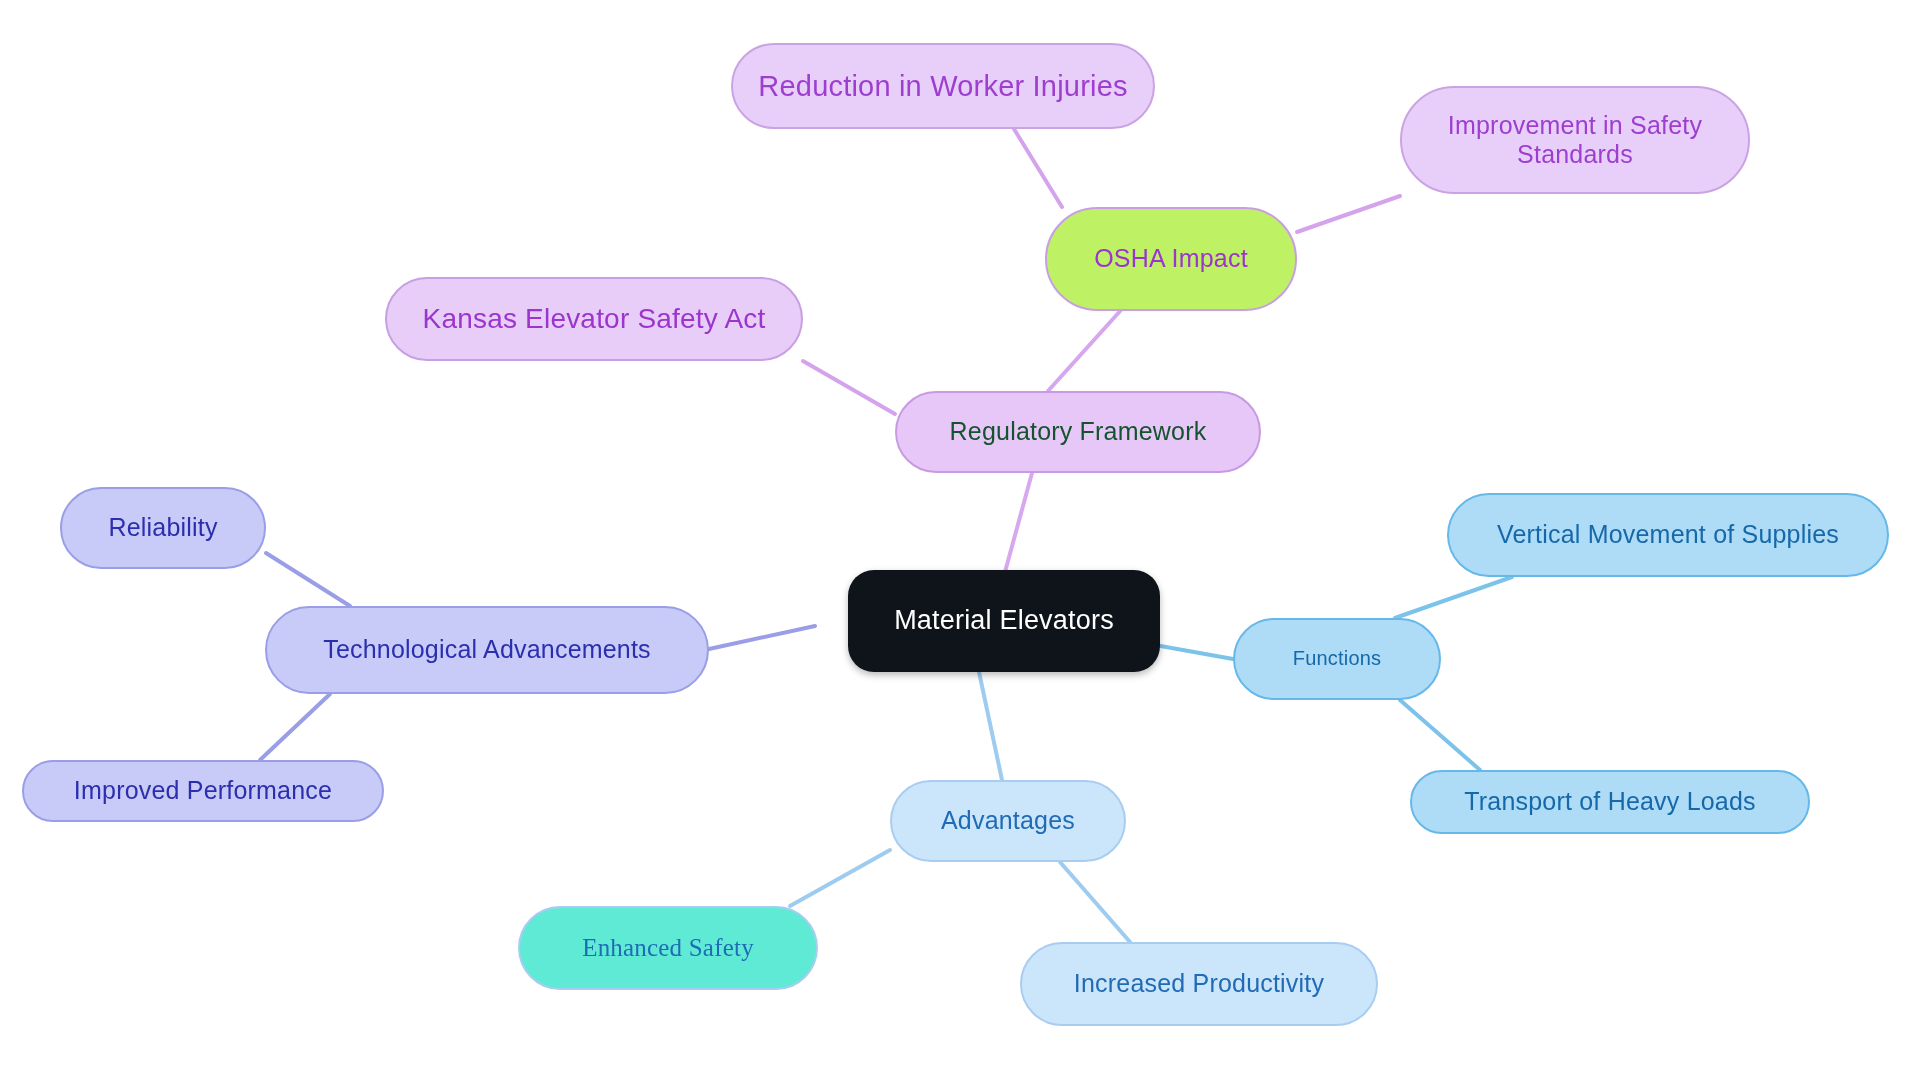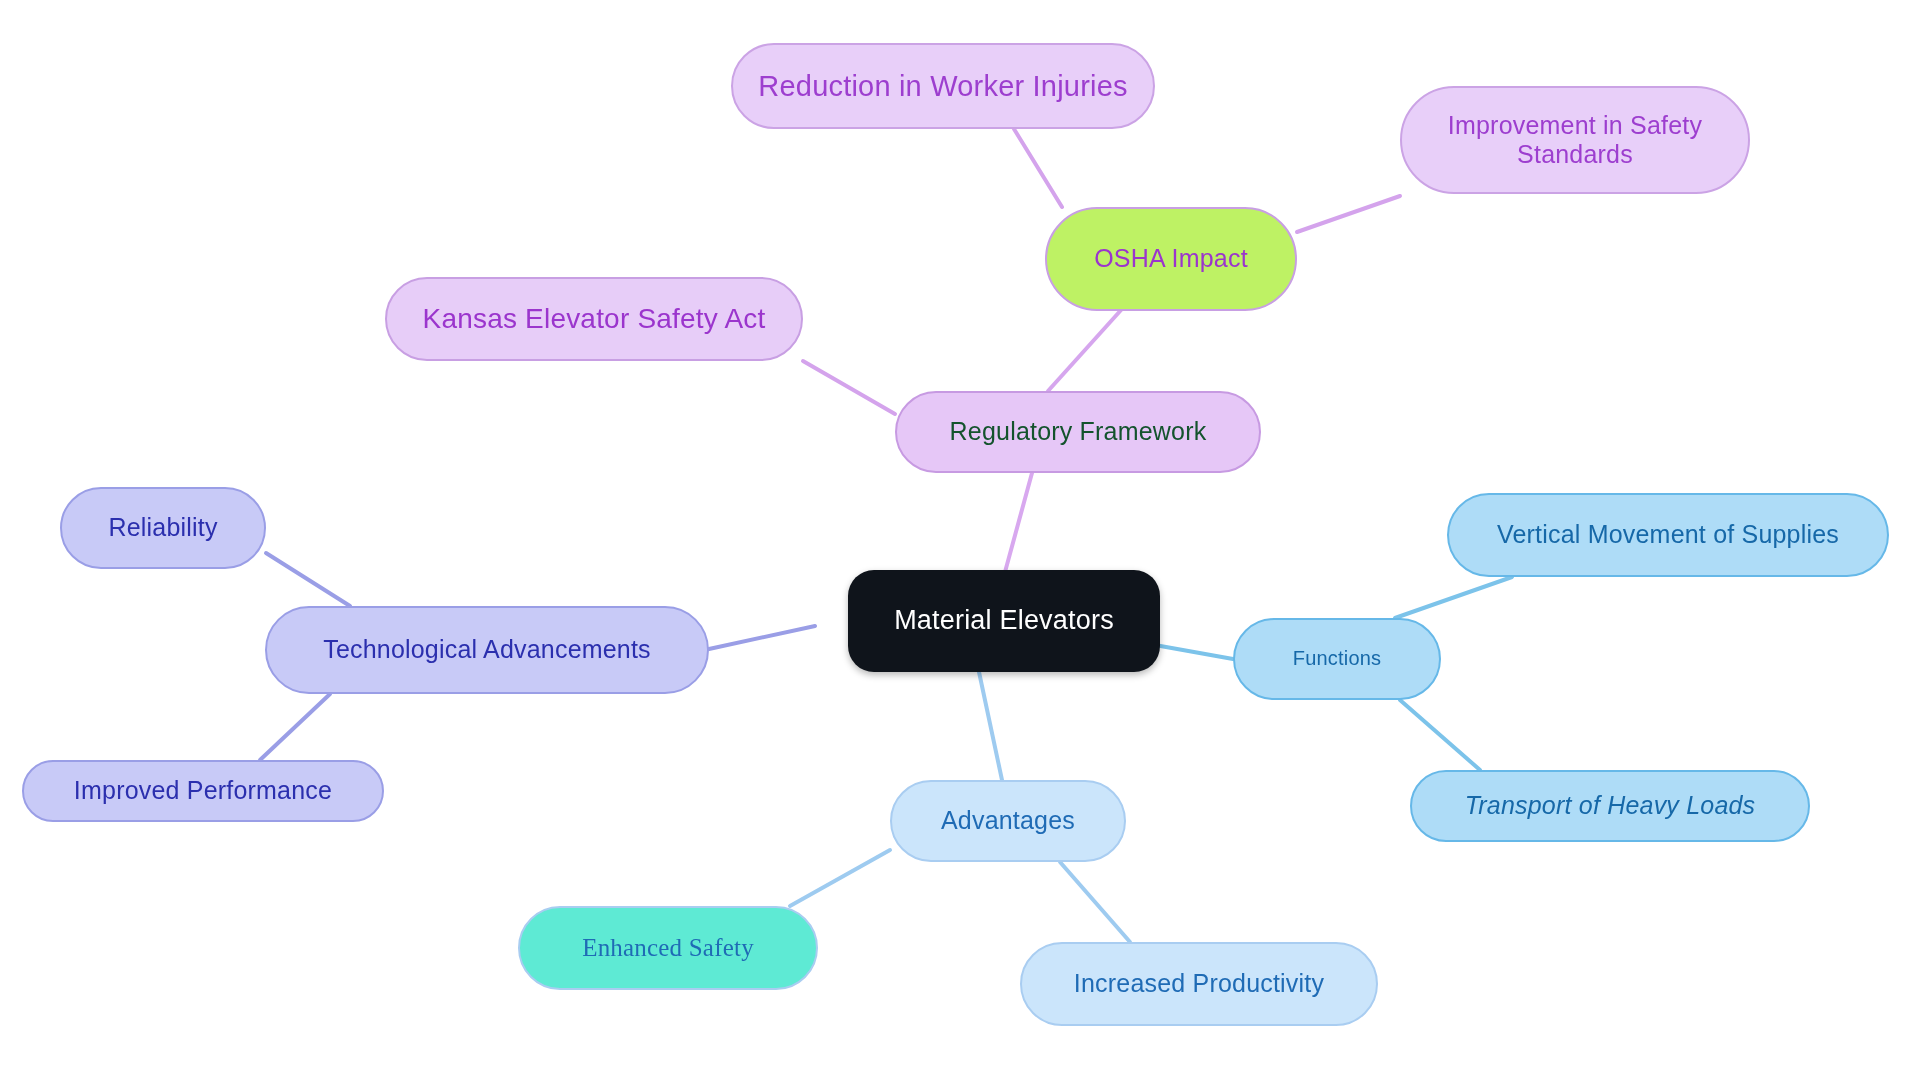--- a/index.html
+++ b/index.html
@@ -93,21 +93,21 @@
   <div id="nodes">
       <div class="node root" style="left: 848px; top: 570px; width: 312px; height: 102px; font-size: 27px; color: rgb(255, 255, 255);"><span>Material Elevators</span></div>
       <div class="node violet" style="left: 895px; top: 391px; width: 366px; height: 82px; font-size: 25px; background: rgb(230, 199, 247); border-color: rgb(199, 154, 226); color: #14532d;"><span>Regulatory Framework</span></div>
       <div class="node violet-soft" style="left: 1045px; top: 207px; width: 252px; height: 104px; font-size: 25px; background: #bef264; border-color: rgb(200, 159, 227); color: rgb(155, 53, 205);"><span>OSHA Impact</span></div>
       <div class="node violet-soft" style="left: 731px; top: 43px; width: 424px; height: 86px; font-size: 29px; background: rgb(232, 207, 249); border-color: rgb(203, 163, 229); color: rgb(157, 62, 207);"><span>Reduction in Worker Injuries</span></div>
       <div class="node violet-soft" style="left: 1400px; top: 86px; width: 350px; height: 108px; font-size: 25px; background: rgb(232, 207, 249); border-color: rgb(203, 163, 229); color: rgb(157, 62, 207);"><span>Improvement in Safety
 Standards</span></div>
       <div class="node violet-soft" style="left: 385px; top: 277px; width: 418px; height: 84px; font-size: 28px; background: rgb(231, 205, 248); border-color: rgb(200, 159, 227); color: rgb(155, 53, 205);"><span>Kansas Elevator Safety Act</span></div>
       <div class="node cyan" style="left: 1233px; top: 618px; width: 208px; height: 82px; font-size: 20px; background: rgb(174, 220, 247); border-color: rgb(102, 184, 232); color: rgb(22, 104, 168);"><span>Functions</span></div>
       <div class="node cyan" style="left: 1447px; top: 493px; width: 442px; height: 84px; font-size: 25px; background: rgb(174, 220, 247); border-color: rgb(102, 184, 232); color: rgb(22, 104, 168);"><span>Vertical Movement of Supplies</span></div>
-      <div class="node cyan" style="left: 1410px; top: 770px; width: 400px; height: 72px; font-size: 25px; background: rgb(174, 220, 247); border-color: rgb(102, 184, 232); color: rgb(22, 104, 168); font-style: italic;"><span>Transport of Heavy Loads</span></div>
+      <div class="node cyan" style="left: 1410px; top: 770px; width: 400px; height: 64px; font-size: 25px; background: rgb(174, 220, 247); border-color: rgb(102, 184, 232); color: rgb(22, 104, 168);"><span>Transport of Heavy Loads</span></div>
       <div class="node sky" style="left: 890px; top: 780px; width: 236px; height: 82px; font-size: 25px; background: rgb(203, 229, 251); border-color: rgb(169, 205, 241); color: rgb(31, 107, 181);"><span>Advantages</span></div>
       <div class="node sky" style="left: 518px; top: 906px; width: 300px; height: 84px; font-size: 25px; background: #5eead4; border-color: rgb(169, 205, 241); color: rgb(31, 107, 181); font-family: Liberation Serif, serif;"><span>Enhanced Safety</span></div>
       <div class="node sky" style="left: 1020px; top: 942px; width: 358px; height: 84px; font-size: 25px; background: rgb(203, 229, 251); border-color: rgb(169, 205, 241); color: rgb(31, 107, 181);"><span>Increased Productivity</span></div>
       <div class="node lavender" style="left: 265px; top: 606px; width: 444px; height: 88px; font-size: 25px; background: rgb(200, 202, 247); border-color: rgb(154, 158, 230); color: rgb(43, 47, 174);"><span>Technological Advancements</span></div>
       <div class="node lavender" style="left: 60px; top: 487px; width: 206px; height: 82px; font-size: 25px; background: rgb(200, 202, 247); border-color: rgb(154, 158, 230); color: rgb(43, 47, 174);"><span>Reliability</span></div>
       <div class="node lavender" style="left: 22px; top: 760px; width: 362px; height: 62px; font-size: 25px; background: rgb(200, 202, 247); border-color: rgb(154, 158, 230); color: rgb(43, 47, 174);"><span>Improved Performance</span></div>
     </div>
 </div>
 
 </body></html>

